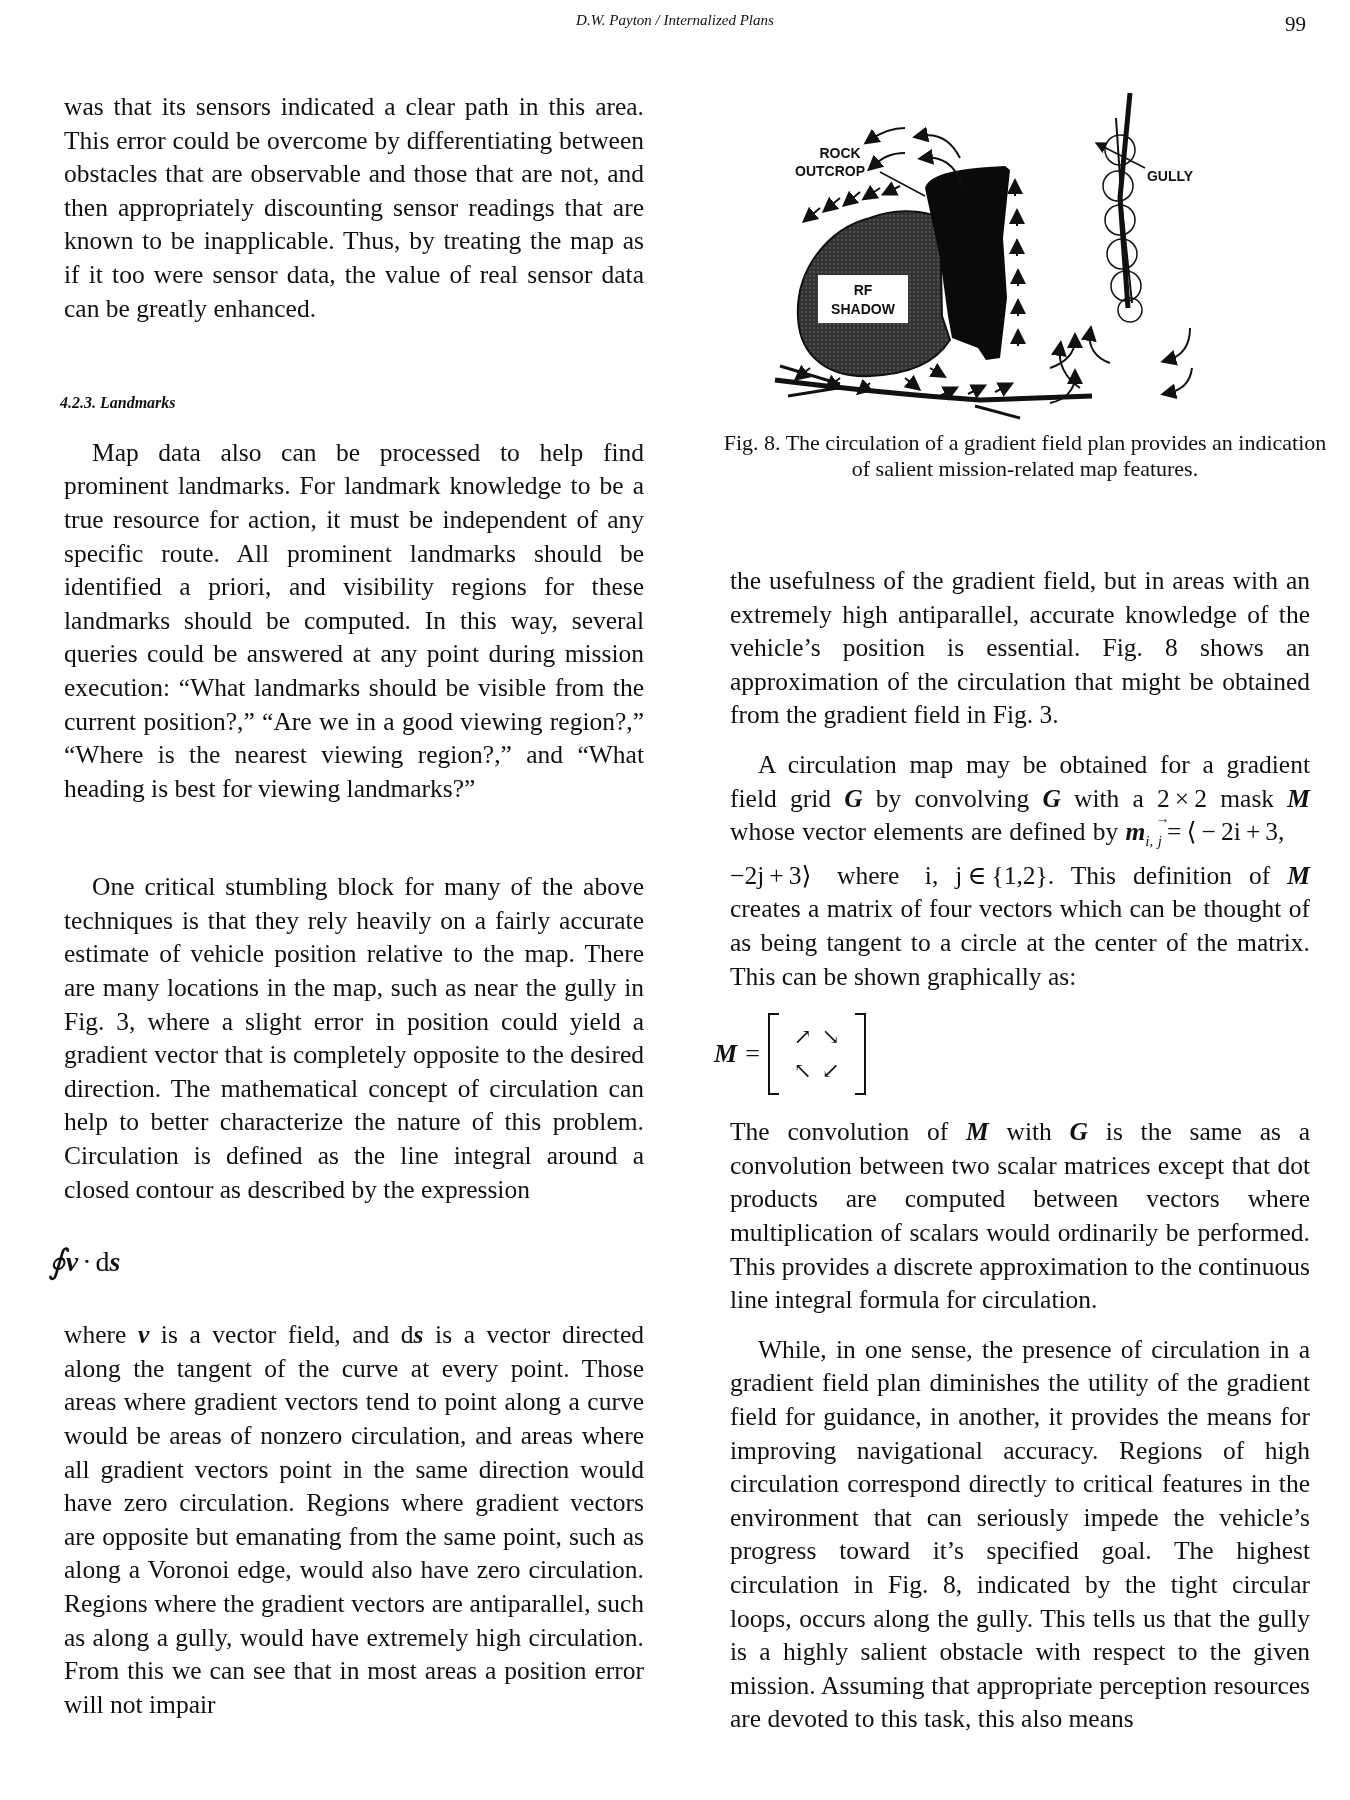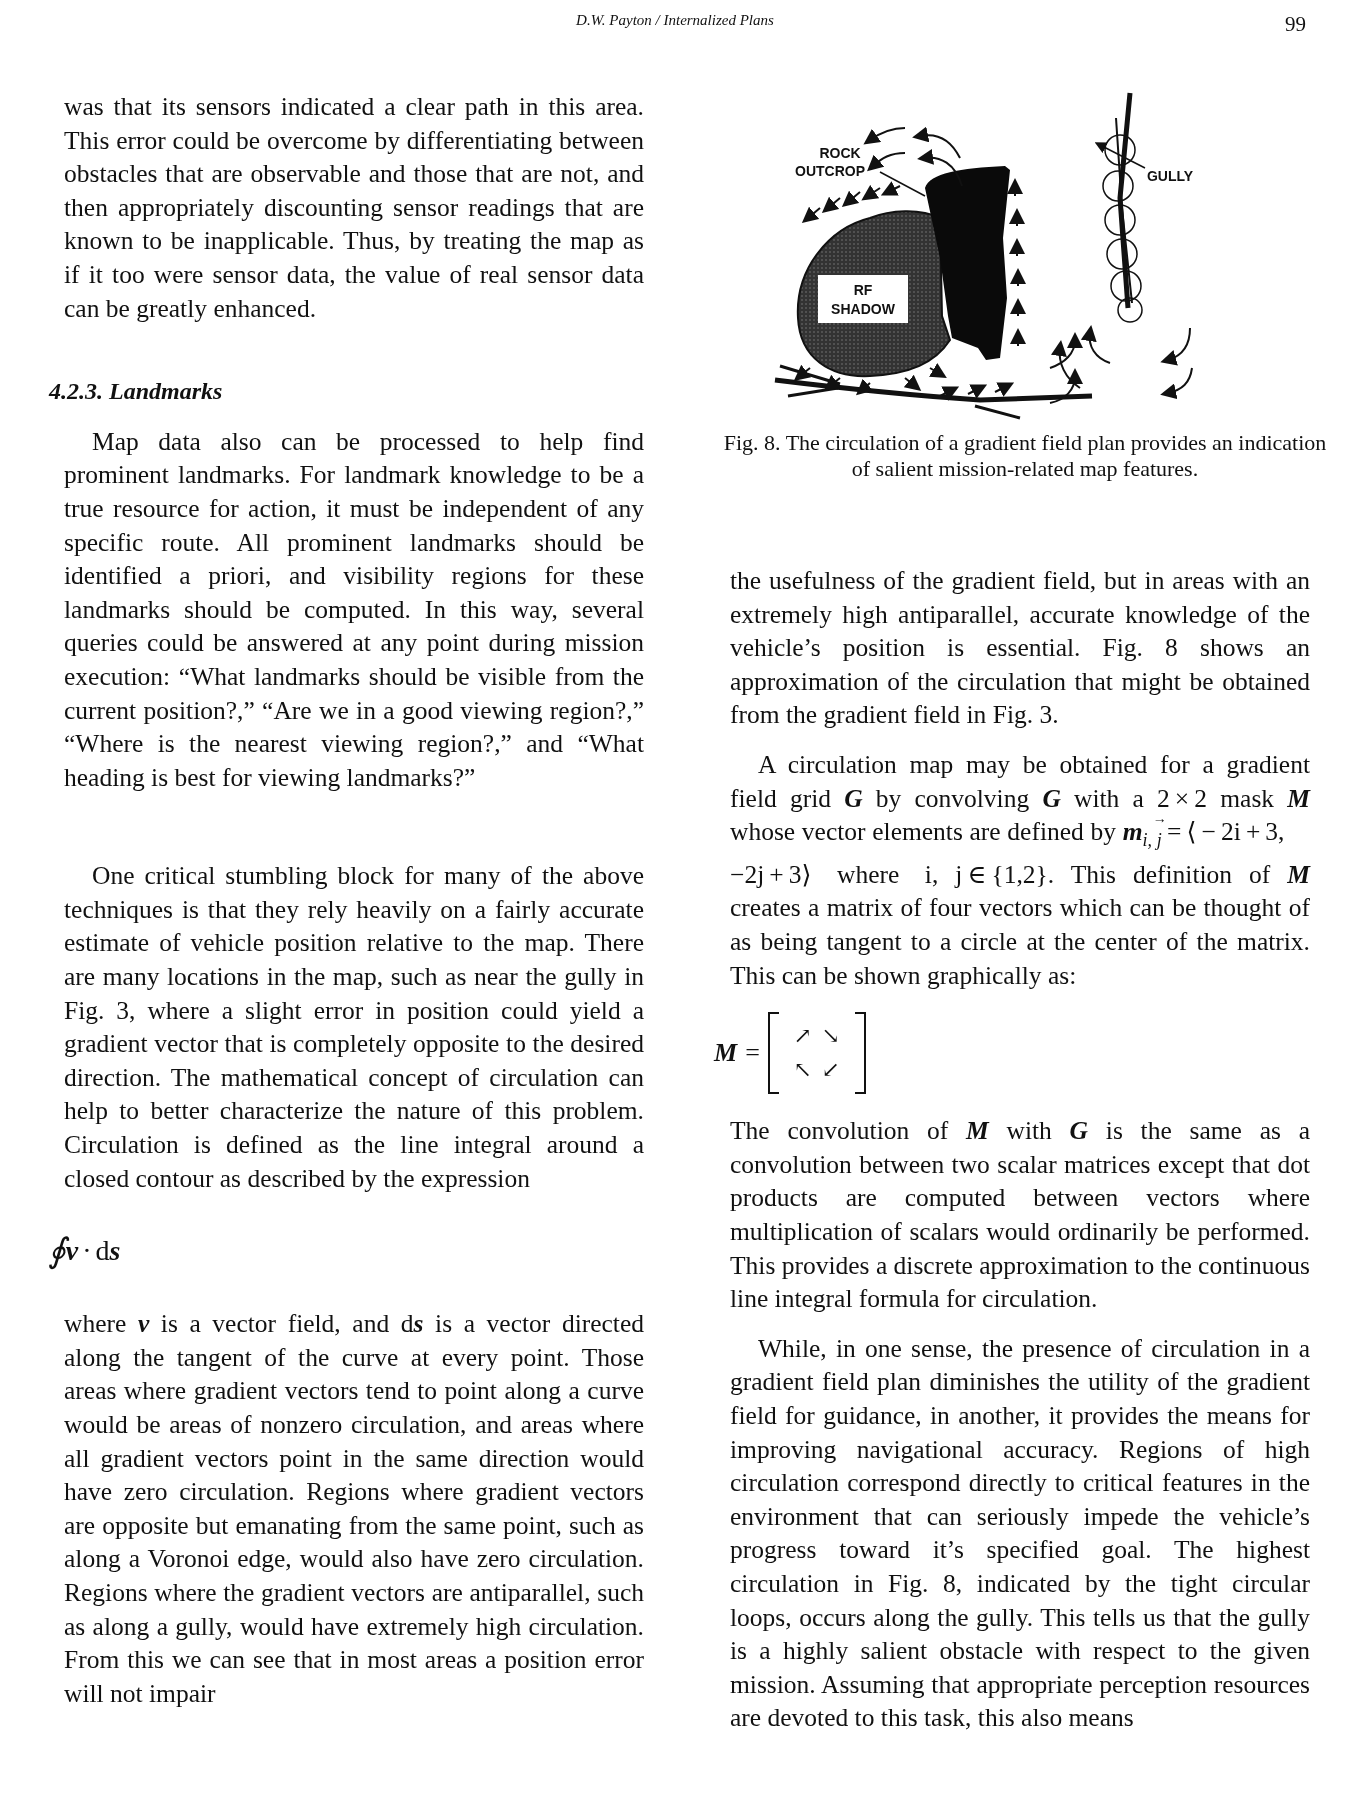--- a/index.html
+++ b/index.html
@@ -7,40 +7,40 @@
          font-family:"Liberation Serif","DejaVu Serif",serif; color:#111; }
   .header { position:absolute; top:10px; left:0; width:1350px; height:30px; }
   .running-head { position:absolute; left:0; width:1350px; text-align:center; top:2px;
                   font-style:italic; font-size:15px; }
   .page-num { position:absolute; right:44px; top:2px; font-size:21px; }
   .col { position:absolute; width:612px; font-size:25.5px; line-height:33.6px; }
   .col-left { left:48px; top:74px; }
   .col-right { left:714px; top:548px; }
   p { margin:16px; text-align:justify; hyphens:manual; }
   p.indent { text-indent:28px; }
-  .sec-head { font-style:italic; font-size:24px; margin:1px; line-height:33.6px;font-family:Liberation Serif, serif; }
+  .sec-head { font-style:italic; font-size:16px; margin:12px; line-height:33.6px;font-family:Liberation Serif, serif; }
   .gap { height:33px; }
   .eq-line { font-size:28px; height:80px; display:flex; align-items:center; }
   .eq-line i { font-style:italic; }
   .it { }
   .bi { font-style:italic; font-weight:bold; }
   .figure { position:absolute; left:720px; top:78px; width:630px; height:400px; }
   .fig-svg { position:absolute; left:0; top:0; }
   .caption { position:absolute; left:720px; top:430px; width:610px; font-size:22px;
              line-height:26px; text-align:center; }
   .matrix { display:flex; align-items:center; height:90px; font-size:26px; margin:4px 0 6px 0; }
   .matrix .lhs { font-weight:bold; font-style:italic; margin-right:8px; }
   .bracket { width:9px; height:78px; border:2px solid #111; }
   .bl { border-right:none; }
   .br { border-left:none; }
   .mgrid { display:grid; grid-template-columns:28px 28px; grid-template-rows:34px 34px;
            align-items:center; justify-items:center; margin:0 10px; font-size:22px; }
   .vec-m { font-weight:bold; font-style:italic; position:relative; }
   .vec-m::before { content:"\2192"; position:absolute; top:-15px; left:2px; font-size:14px; font-style:normal; }
-  sub { font-size:18px; font-style:italic; }
+  sub { font-size:15px; font-style:italic; }
 </style>
 </head>
 <body>
 
 <div class="header">
   <div class="running-head">D.W. Payton / Internalized Plans</div>
   <div class="page-num">99</div>
 </div>
 
 <div class="col col-left">

